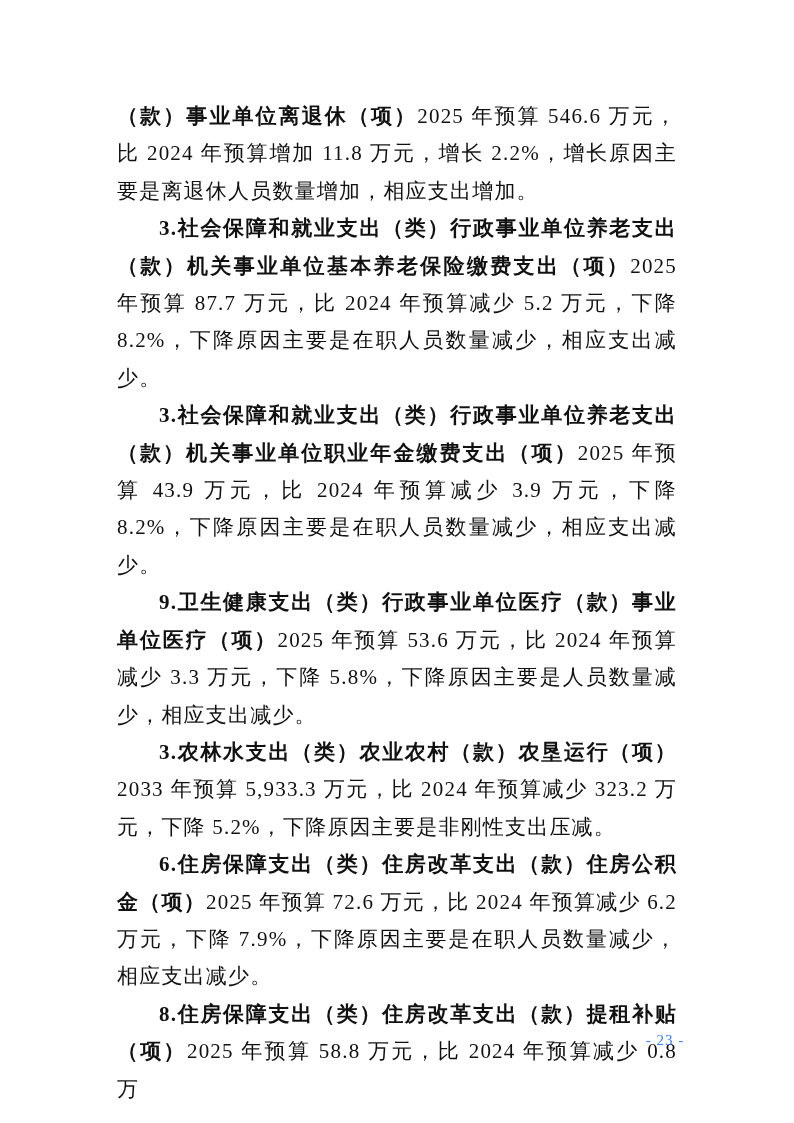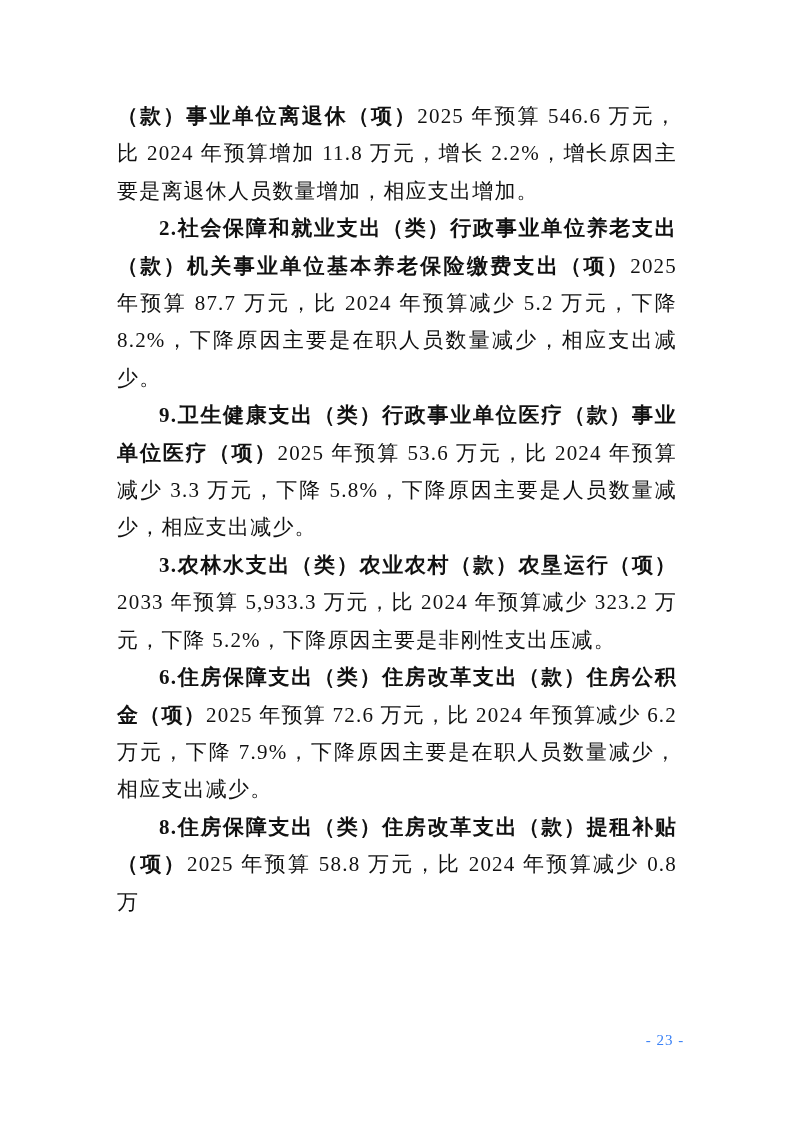--- a/index.html
+++ b/index.html
@@ -52,22 +52,23 @@
   }
 </style>
 </head>
 <body>
 
 <div class="page">
   <div class="content">
 
     <p class="para"><span class="lead">（款）事业单位离退休（项）</span><span class="body-text">2025 年预算 546.6 万元，比 2024 年预算增加 11.8 万元，增长 2.2%，增长原因主要是离退休人员数量增加，相应支出增加。</span></p>
 
-    <p class="para indent"><span class="lead">2.社会保障和就业支出（类）行政事业单位养老支出（款）机关事业单位基本养老保险缴费支出（项）</span><span class="body-text">2025 年预算 87.7 万元，比 2024 年预算减少 5.2 万元，下降 8.2%，下降原因主要是在职人员数量减少，相应支出减少。</span></p>
+    <p class="para indent"><span class="lead">3.社会保障和就业支出（类）行政事业单位养老支出（款）机关事业单位基本养老保险缴费支出（项）</span><span class="body-text">2025 年预算 87.7 万元，比 2024 年预算减少 5.2 万元，下降 8.2%，下降原因主要是在职人员数量减少，相应支出减少。</span></p>
 
+    <p class="para indent"><span class="lead">3.社会保障和就业支出（类）行政事业单位养老支出（款）机关事业单位职业年金缴费支出（项）</span><span class="body-text">2025 年预算 43.9 万元，比 2024 年预算减少 3.9 万元，下降 8.2%，下降原因主要是在职人员数量减少，相应支出减少。</span></p>
 
     <p class="para indent"><span class="lead">9.卫生健康支出（类）行政事业单位医疗（款）事业单位医疗（项）</span><span class="body-text">2025 年预算 53.6 万元，比 2024 年预算减少 3.3 万元，下降 5.8%，下降原因主要是人员数量减少，相应支出减少。</span></p>
 
     <p class="para indent"><span class="lead">3.农林水支出（类）农业农村（款）农垦运行（项）</span><span class="body-text">2033 年预算 5,933.3 万元，比 2024 年预算减少 323.2 万元，下降 5.2%，下降原因主要是非刚性支出压减。</span></p>
 
     <p class="para indent"><span class="lead">6.住房保障支出（类）住房改革支出（款）住房公积金（项）</span><span class="body-text">2025 年预算 72.6 万元，比 2024 年预算减少 6.2 万元，下降 7.9%，下降原因主要是在职人员数量减少，相应支出减少。</span></p>
 
     <p class="para indent"><span class="lead">8.住房保障支出（类）住房改革支出（款）提租补贴（项）</span><span class="body-text">2025 年预算 58.8 万元，比 2024 年预算减少 0.8 万</span></p>
 
   </div>

